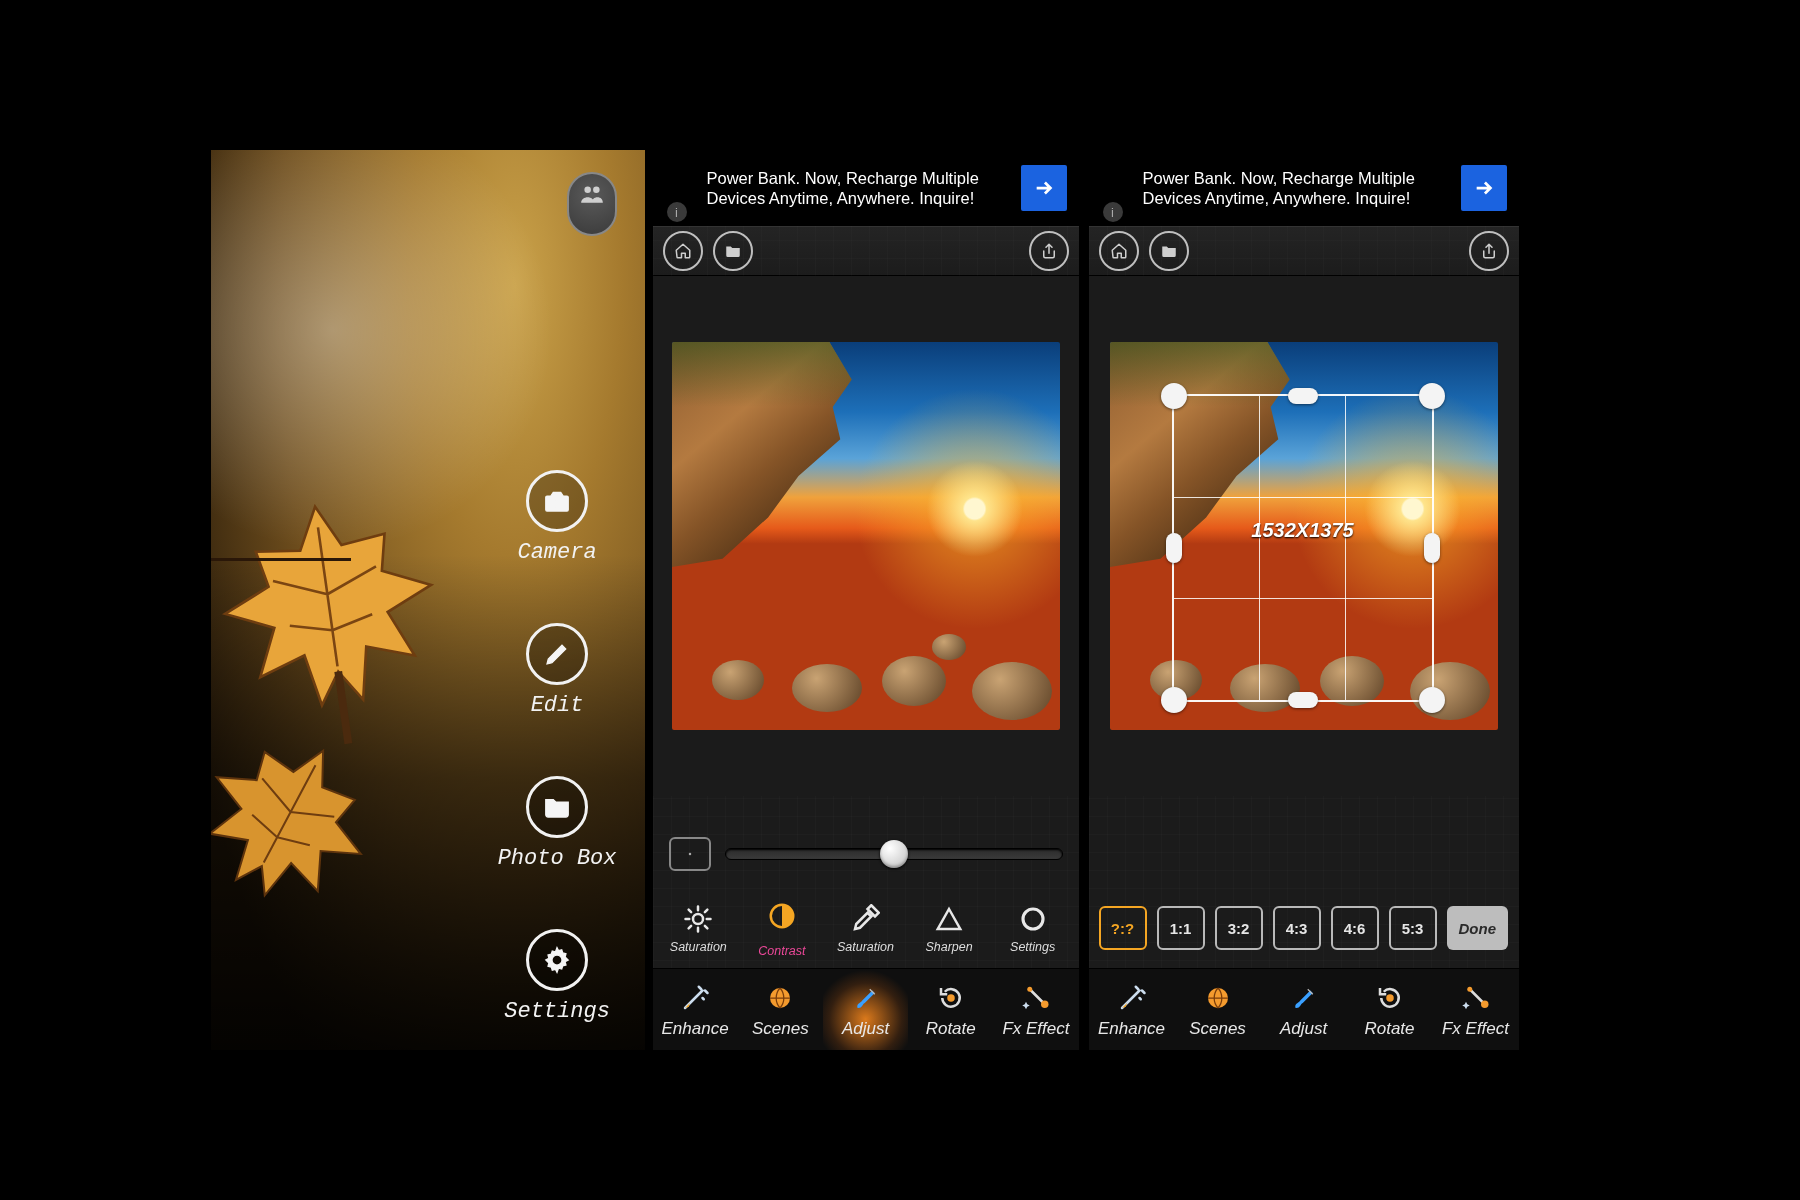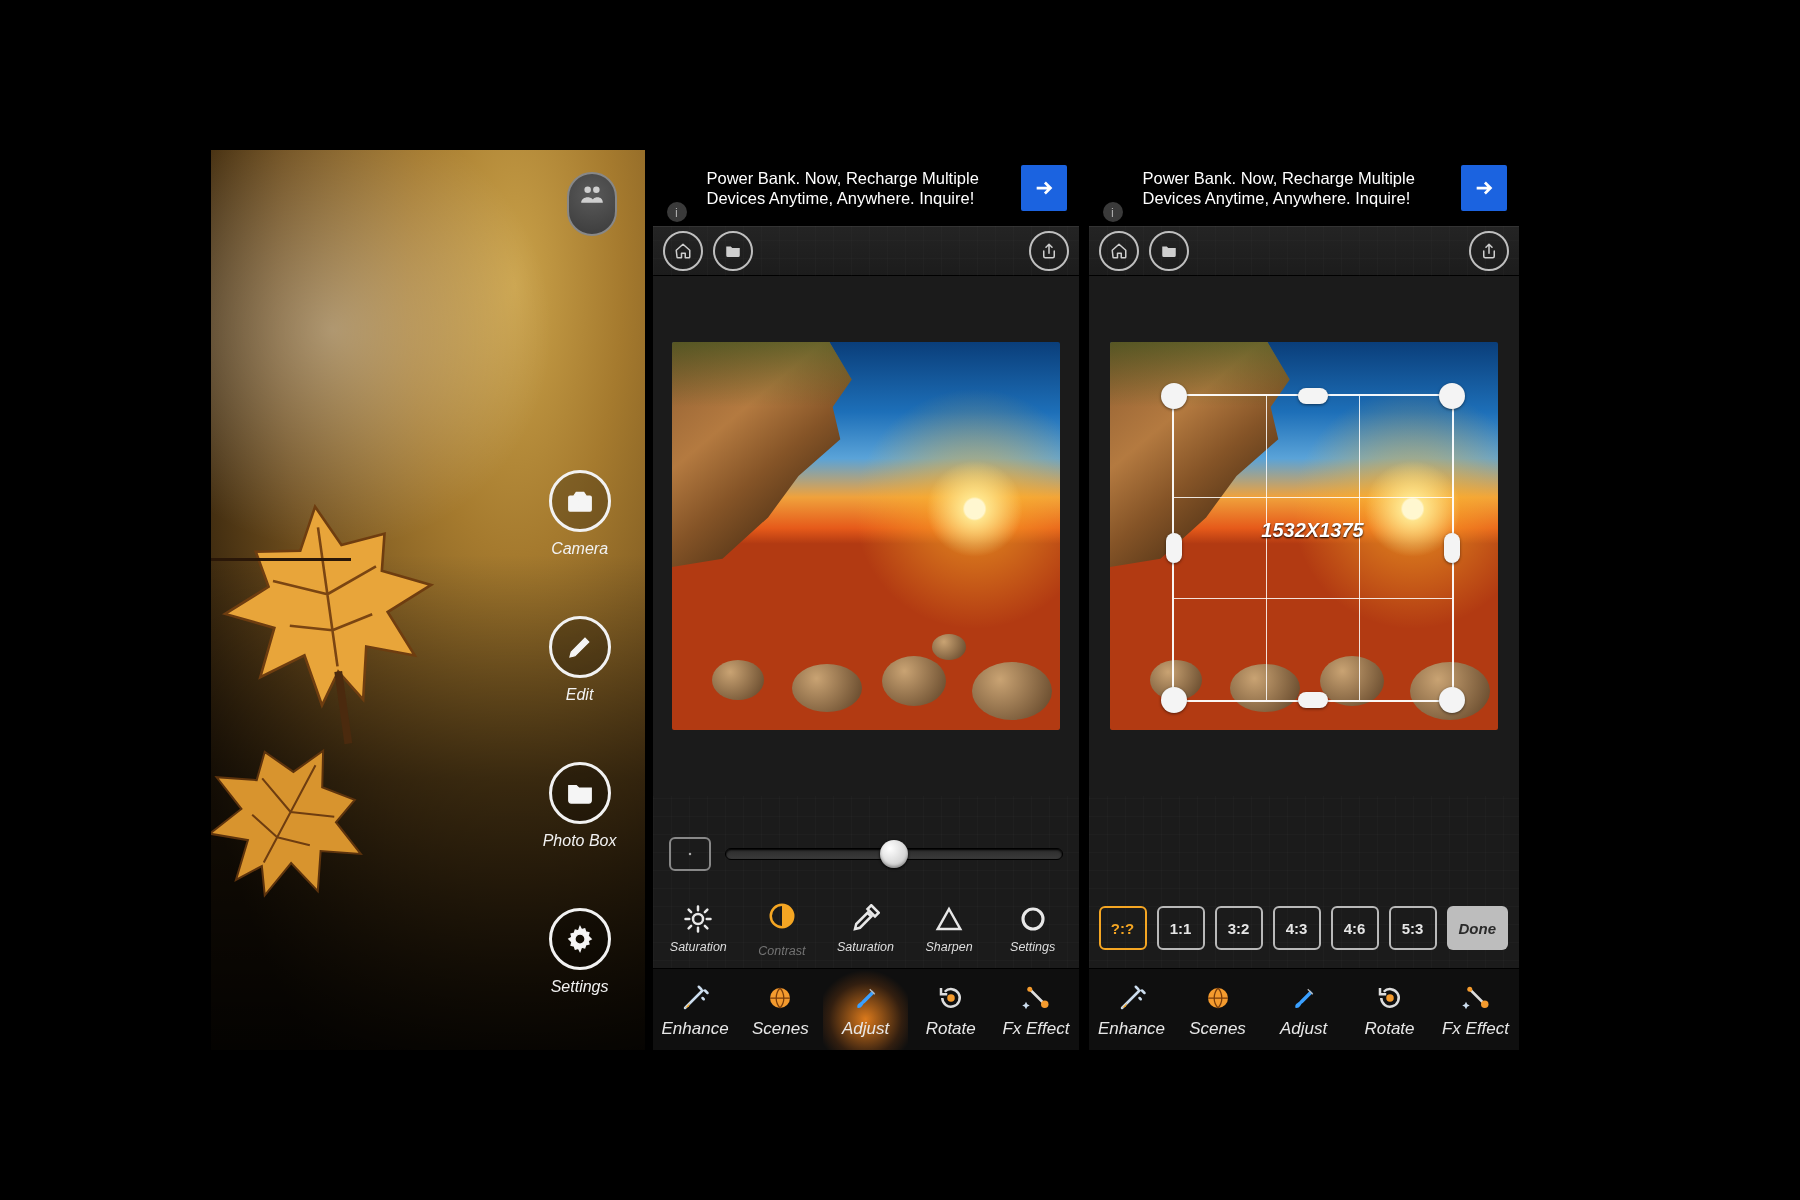--- a/index.html
+++ b/index.html
@@ -22,21 +22,21 @@
 
   .people-badge { position:absolute; right:28px; top:22px; width:50px; height:64px;
       background: radial-gradient(circle at 50% 35%, #5a5a5a, #3a3a3a);
       border:2px solid #888; border-radius:26px; display:flex; align-items:flex-start; justify-content:center; padding-top:10px; }
   .people-badge svg { width:26px; height:20px; fill:#cfcfcf; }
 
   .home-actions { position:absolute; right:28px; top:320px; display:flex; flex-direction:column; gap:58px; align-items:center; }
   .hact { display:flex; flex-direction:column; align-items:center; gap:8px; cursor:pointer; }
   .ring { width:62px; height:62px; border-radius:50%; border:3px solid #f2f2f2; display:flex; align-items:center; justify-content:center; background:rgba(0,0,0,0.25); }
   .ring svg { width:30px; height:30px; fill:#f5f5f5; stroke:#f5f5f5; }
-  .hact .lbl { font-size:16px; color:#f2f2f2; font-style:italic; font-weight:500; }
+  .hact .lbl { font-size:22px; color:#f2f2f2; font-style:italic; font-weight:500;font-family:Liberation Mono, monospace; }
 
   
   .pane { position:absolute; top:0; width:426px; height:900px; background:#1b1b1b; }
   .pane.left  { left:442px; }
   .pane.right { left:878px; width:430px; }
 
   
   .ad { position:relative; height:76px; background:#000; display:flex; align-items:center; color:#fff; }
   .ad-info { position:absolute; left:14px; bottom:4px; width:20px; height:20px; border-radius:50%; background:#3a3a3a; color:#aaa; font-size:13px; display:flex; align-items:center; justify-content:center; }
   .ad-text { margin-left:54px; font-size:16.5px; line-height:20px; max-width:300px; }
@@ -63,40 +63,40 @@
       
       linear-gradient(180deg, rgba(0,0,0,0) 64%, #caa574 64%, #a8814f 78%, #6d5233 100%);
   }
   .cliff { position:absolute; left:-6px; top:-4px; width:190px; height:230px;
       background:linear-gradient(140deg,#8a5a2f 0%, #b47a40 35%, #855427 55%, #4b2f14 80%);
       clip-path: polygon(0 0, 85% 0, 98% 18%, 88% 30%, 92% 44%, 70% 60%, 54% 78%, 30% 96%, 0 100%); }
   .cliff::after{content:"";position:absolute;inset:0;background:linear-gradient(180deg,rgba(34,80,24,0.55),rgba(34,80,24,0) 30%);}
   .rocks span{ position:absolute; border-radius:50%; background:radial-gradient(circle at 35% 30%, #c9a373, #5b3f24); }
 
   
-  .crop { position:absolute; left:62px; top:52px; width:282px; height:308px; border:2px solid rgba(255,255,255,0.95); box-shadow:0 0 0 2000px rgba(0,0,0,0); }
+  .crop { position:absolute; left:62px; top:52px; width:262px; height:308px; border:2px solid rgba(255,255,255,0.95); box-shadow:0 0 0 2000px rgba(0,0,0,0); }
   .crop .g { position:absolute; background:rgba(255,255,255,0.85); }
   .crop .v1{ left:33.3%; top:0; width:1px; height:100%; } .crop .v2{ left:66.6%; top:0; width:1px; height:100%; }
   .crop .h1{ top:33.3%; left:0; height:1px; width:100%; } .crop .h2{ top:66.6%; left:0; height:1px; width:100%; }
   .handle { position:absolute; background:#f4f4f4; border-radius:999px; box-shadow:0 1px 3px rgba(0,0,0,0.5); }
   .hc { width:26px; height:26px; }
   .hs { width:30px; height:16px; } .hsv { width:16px; height:30px; }
   .dims { position:absolute; left:50%; top:44%; transform:translate(-50%,-50%); color:#fff; font-style:italic; font-weight:600; font-size:20px; text-shadow:0 1px 2px #000; }
 
   
   .slider-row { position:absolute; left:16px; right:16px; top:680px; height:48px; display:flex; align-items:center; gap:14px; }
   .reset-btn { width:42px; height:34px; border:2px solid #888; border-radius:6px; display:flex;align-items:center;justify-content:center; font-size:11px; color:#aaa;}
   .track { flex:1; height:12px; border-radius:10px; background:linear-gradient(#2b2b2b,#3a3a3a); border:1px solid #000; box-shadow:inset 0 1px 2px #000; position:relative; }
   .knob { position:absolute; top:50%; left:50%; width:28px;height:28px;border-radius:50%; transform:translate(-50%,-50%);
           background:radial-gradient(circle at 35% 30%, #fff, #bcbcbc); box-shadow:0 1px 3px #000, inset 0 -2px 3px rgba(0,0,0,0.3); }
 
   
   .adjust-row { position:absolute; left:0; right:0; top:740px; height:76px; display:flex; justify-content:space-around; align-items:center; padding:0 4px; }
   .adj { display:flex; flex-direction:column; align-items:center; gap:4px; font-size:12.5px; font-style:italic; color:#ddd; cursor:pointer; width:78px; }
-  .adj.selected { color:#737373;gap:11px; }
+  .adj.selected { color:#ec4899;gap:11px; }
   .adj .ico { width:34px; height:34px; display:flex;align-items:center;justify-content:center; }
   .adj .ico svg { width:30px; height:30px; fill:#e8e8e8; stroke:#e8e8e8; }
   .adj.selected .ico svg { fill:#f5a623; stroke:#f5a623; }
 
   
   .ratio-row { position:absolute; left:0; right:0; top:740px; height:76px; display:flex; align-items:center; gap:10px; padding:0 10px; }
   .chip { min-width:48px; height:44px; border:2.5px solid #b9b9b9; border-radius:6px; display:flex;align-items:center;justify-content:center; font-weight:700; font-size:15px; color:#e6e6e6; cursor:pointer; }
   .chip.sel { border-color:#f5a623; color:#f5a623; }
   .chip.done { background:#bdbdbd; color:#2a2a2a; border:none; font-style:italic; font-weight:600; padding:0 12px; }
 

